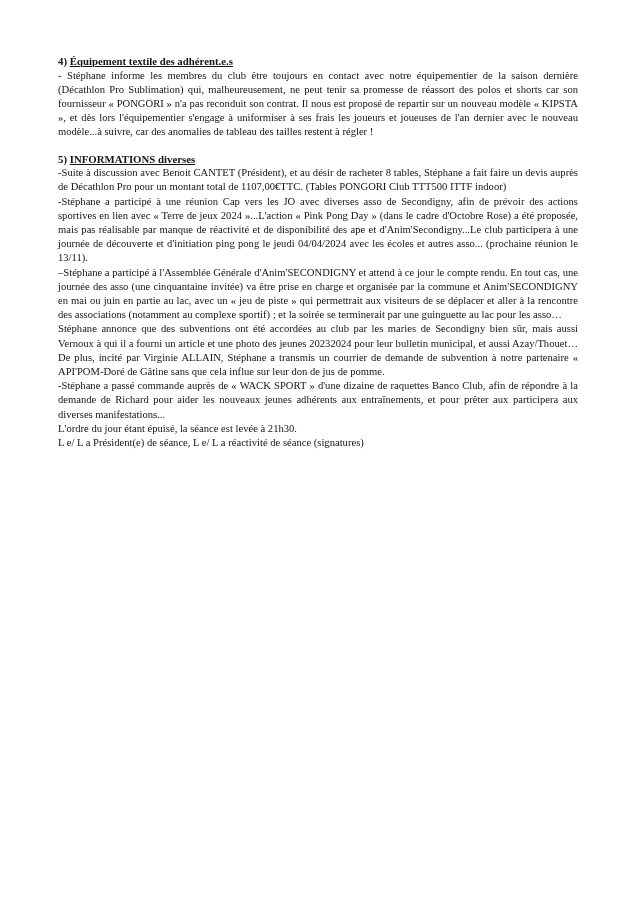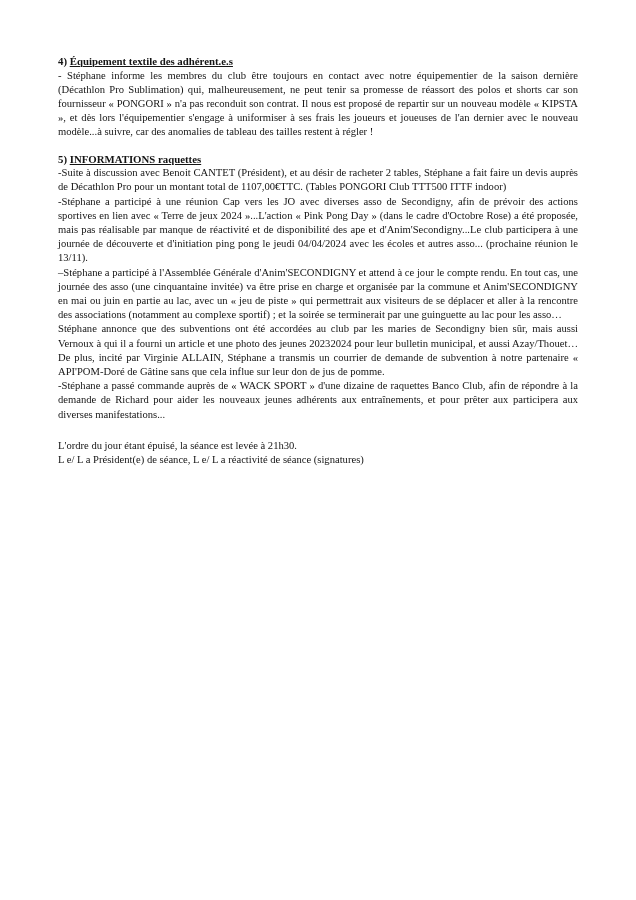--- a/index.html
+++ b/index.html
@@ -52,21 +52,21 @@
     text-decoration: underline;
     text-underline-offset: 1px;
   }
   .para {
     margin: 0;
     text-align: justify;
     hyphens: none;
     font-family: Liberation Serif, serif;
   }
   .closing {
-    margin-top: 17px;
+    margin-top: 0;
   }
   .closing .para {
     text-align: left;
   }
 </style>
 </head>
 <body>
 
 <div class="page">
   <div class="doc-body">
@@ -75,23 +75,23 @@
       <p class="section-heading">
         <span class="num">4)</span>
         <span class="title">Équipement textile des adhérent.e.s</span>
       </p>
       <p class="para">- Stéphane informe les membres du club être toujours en contact avec notre équipementier de la saison dernière (Décathlon Pro Sublimation) qui, malheureusement, ne peut tenir sa promesse de réassort des polos et shorts car son fournisseur « PONGORI » n'a pas reconduit son contrat. Il nous est proposé de repartir sur un nouveau modèle « KIPSTA », et dès lors l'équipementier s'engage à uniformiser à ses frais les joueurs et joueuses de l'an dernier avec le nouveau modèle...à suivre, car des anomalies de tableau des tailles restent à régler !</p>
     </div>
 
     <div class="section">
       <p class="section-heading">
         <span class="num">5)</span>
-        <span class="title">INFORMATIONS raquettes</span>
+        <span class="title">INFORMATIONS diverses</span>
       </p>
-      <p class="para">-Suite à discussion avec Benoit CANTET (Président), et au désir de racheter 2 tables, Stéphane a fait faire un devis auprès de Décathlon Pro pour un montant total de 1107,00€TTC. (Tables PONGORI Club TTT500 ITTF indoor)</p>
+      <p class="para">-Suite à discussion avec Benoit CANTET (Président), et au désir de racheter 8 tables, Stéphane a fait faire un devis auprès de Décathlon Pro pour un montant total de 1107,00€TTC. (Tables PONGORI Club TTT500 ITTF indoor)</p>
       <p class="para">-Stéphane a participé à une réunion Cap vers les JO avec diverses asso de Secondigny, afin de prévoir des actions sportives en lien avec « Terre de jeux 2024 »...L'action « Pink Pong Day » (dans le cadre d'Octobre Rose) a été proposée, mais pas réalisable par manque de réactivité et de disponibilité des ape et d'Anim'Secondigny...Le club participera à une journée de découverte et d'initiation ping pong le jeudi 04/04/2024 avec les écoles et autres asso... (prochaine réunion le 13/11).</p>
       <p class="para">–Stéphane a participé à l'Assemblée Générale d'Anim'SECONDIGNY et attend à ce jour le compte rendu. En tout cas, une journée des asso (une cinquantaine invitée) va être prise en charge et organisée par la commune et Anim'SECONDIGNY en mai ou juin en partie au lac, avec un « jeu de piste » qui permettrait aux visiteurs de se déplacer et aller à la rencontre des associations (notamment au complexe sportif) ; et la soirée se terminerait par une guinguette au lac pour les asso…</p>
       <p class="para">Stéphane annonce que des subventions ont été accordées au club par les maries de Secondigny bien sûr, mais aussi Vernoux à qui il a fourni un article et une photo des jeunes 20232024 pour leur bulletin municipal, et aussi Azay/Thouet… De plus, incité par Virginie ALLAIN, Stéphane a transmis un courrier de demande de subvention à notre partenaire « API'POM-Doré de Gâtine sans que cela influe sur leur don de jus de pomme.</p>
       <p class="para">-Stéphane a passé commande auprès de « WACK SPORT » d'une dizaine de raquettes Banco Club, afin de répondre à la demande de Richard pour aider les nouveaux jeunes adhérents aux entraînements, et pour prêter aux participera aux diverses manifestations...</p>
     </div>
 
     <div class="closing">
       <p class="para">L'ordre du jour étant épuisé, la séance est levée à 21h30.</p>
       <p class="para">L e/ L a Président(e) de séance, L e/ L a réactivité de séance (signatures)</p>
     </div>

